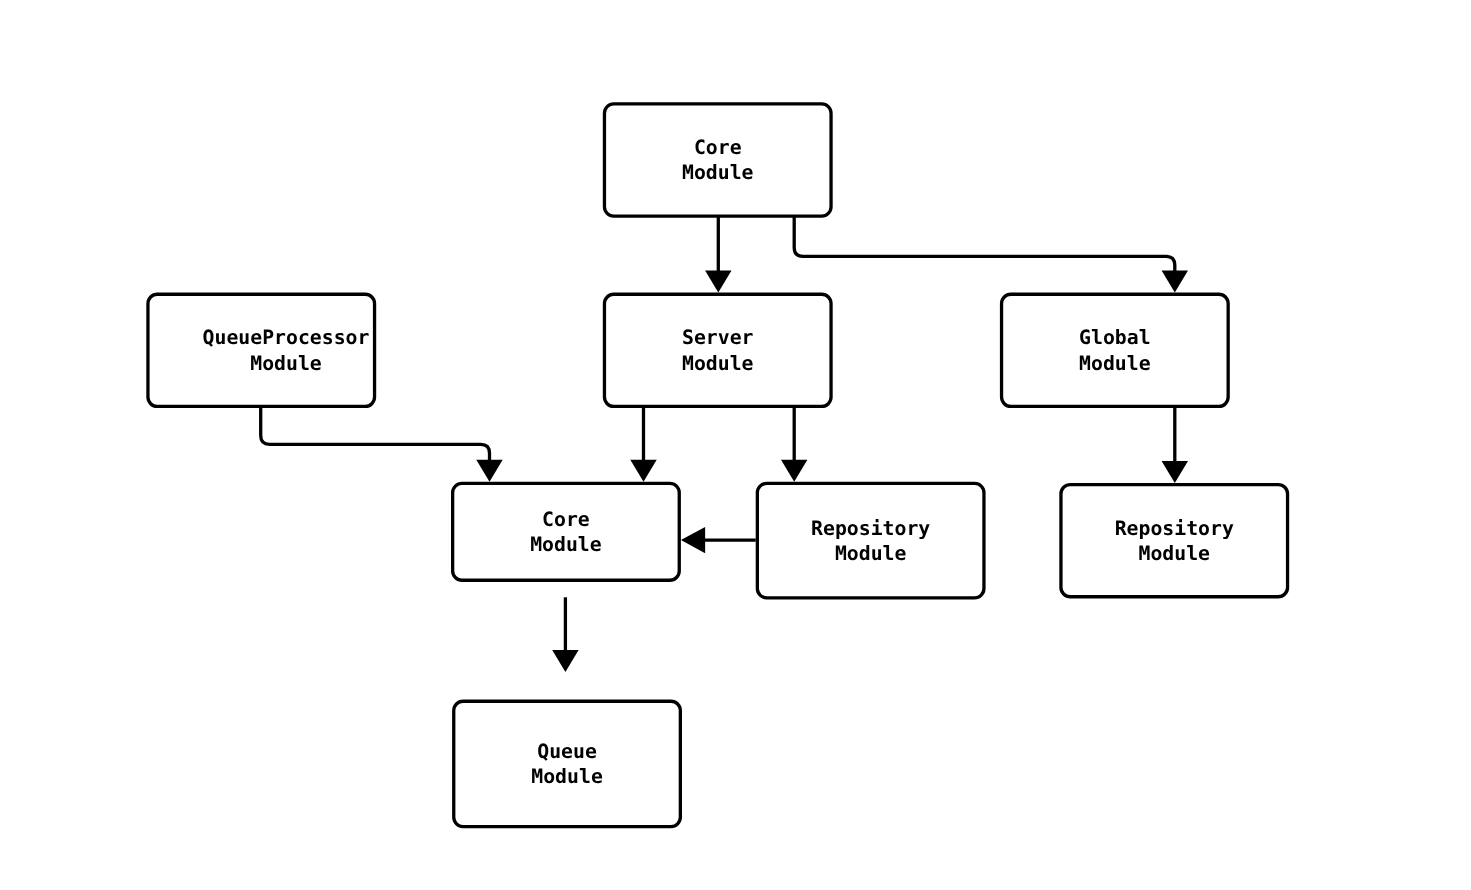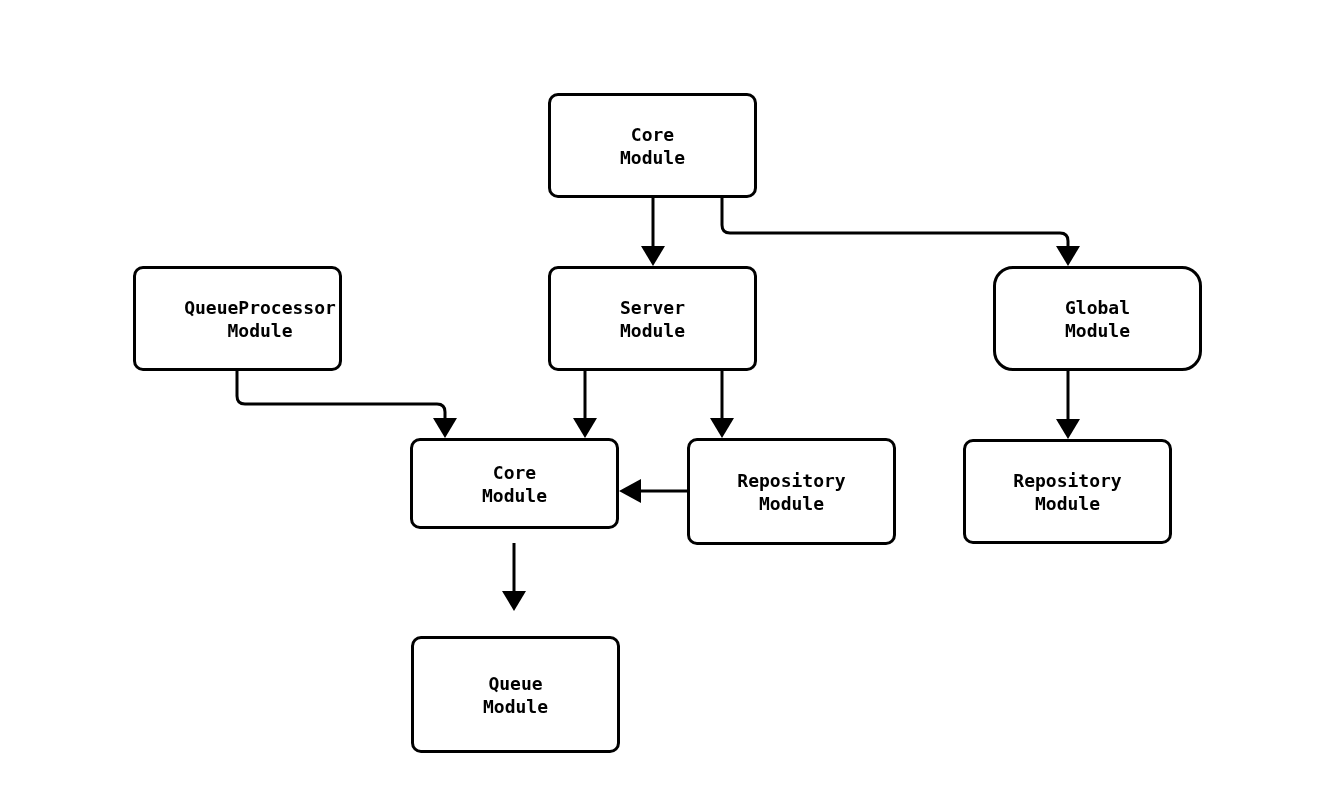--- a/index.html
+++ b/index.html
@@ -94,21 +94,21 @@
     </div>
   </div>
 
   <div class="node" style="left:548px; top:266px;">
     <div class="node-label">
       <span>Server</span>
       <span>Module</span>
     </div>
   </div>
 
-  <div class="node" style="left:993px; top:266px;border-radius:20px;">
+  <div class="node" style="left:909px; top:266px;">
     <div class="node-label">
       <span>Global</span>
       <span>Module</span>
     </div>
   </div>
 
   <div class="node" style="left:133px; top:266px;padding-left:45px;">
     <div class="node-label">
       <span>QueueProcessor</span>
       <span>Module</span>

